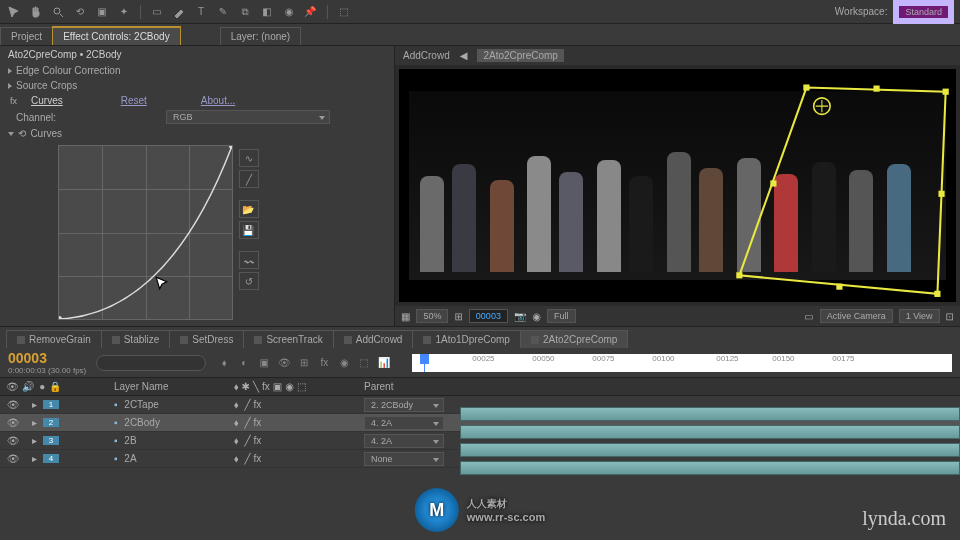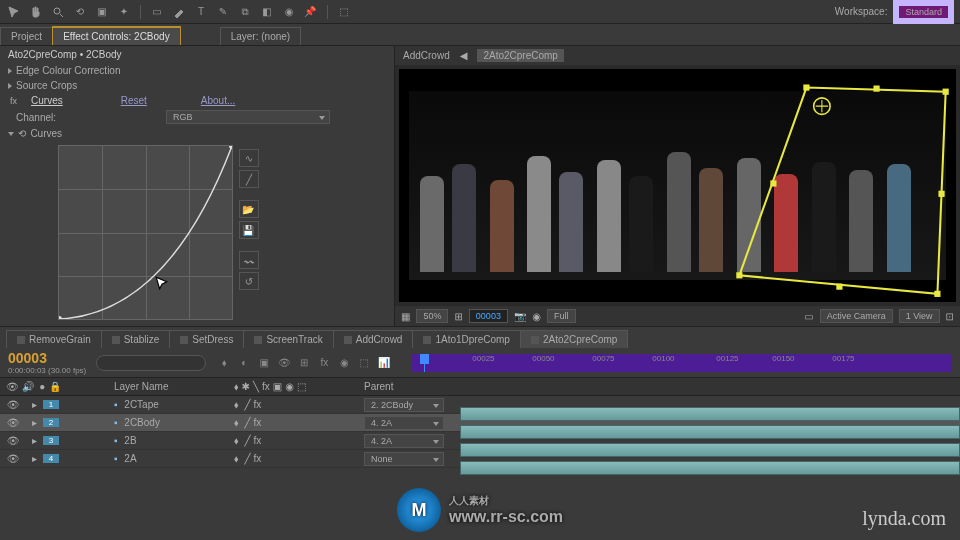--- a/index.html
+++ b/index.html
@@ -60,21 +60,21 @@
 .col-b{width:120px;padding-left:4px}
 .col-c{width:130px;padding-left:4px;display:flex;gap:3px}
 .col-d{width:100px;padding-left:4px}
 .col-tl{flex:1;position:relative;background:#333}
 .tl-rows{flex:1;overflow:hidden}
 .tl-row{height:18px;display:flex;align-items:center;border-bottom:1px solid #333;font-size:9px}
 .tl-row.sel{background:#555}
 .eye{width:14px;text-align:center}
 .lnum{width:16px;text-align:center;background:#48a;color:#fff;margin:0 2px;font-size:8px}
 .lname{padding-left:4px}
-.ruler{position:relative;height:18px;background:#4c1d95}
+.ruler{position:relative;height:18px;background:#ffffff}
 .ruler-tick{position:absolute;top:0;font-size:8px;color:#888}
 .playhead{position:absolute;top:0;bottom:0;width:1px;background:#48f;left:12px}
 .playhead:before{content:"";position:absolute;top:0;left:-4px;width:9px;height:10px;background:#48f}
 .bar{position:absolute;height:14px;top:2px;left:0;right:0;background:linear-gradient(#8bb,#699);border:1px solid #466}
 .watermark{position:absolute;bottom:8px;left:50%;transform:translateX(-50%);display:flex;align-items:center;gap:8px;font-size:22px;color:#fff;font-weight:bold;text-shadow:0 0 4px #000}
 .wm-logo{width:44px;height:44px;border-radius:50%;background:radial-gradient(circle,#3af,#047);display:flex;align-items:center;justify-content:center;color:#fff;font-size:18px}
 .lynda{position:absolute;bottom:10px;right:14px;color:#ccc;font-size:20px;font-family:Georgia,serif}
 </style>
 </head>
 <body>
@@ -424,16 +424,16 @@
           <div class="bar"></div>
         </div>
       </div>
     </div>
 </div>
 
 <div class="watermark">
   <div class="wm-logo">M</div>
   <div>
     <div>人人素材</div>
-    <div style="font-size:16px">www.rr-sc.com</div>
+    <div style="font-size:11px">www.rr-sc.com</div>
   </div>
 </div>
 <div class="lynda">lynda.com</div>
 
 </body></html>

